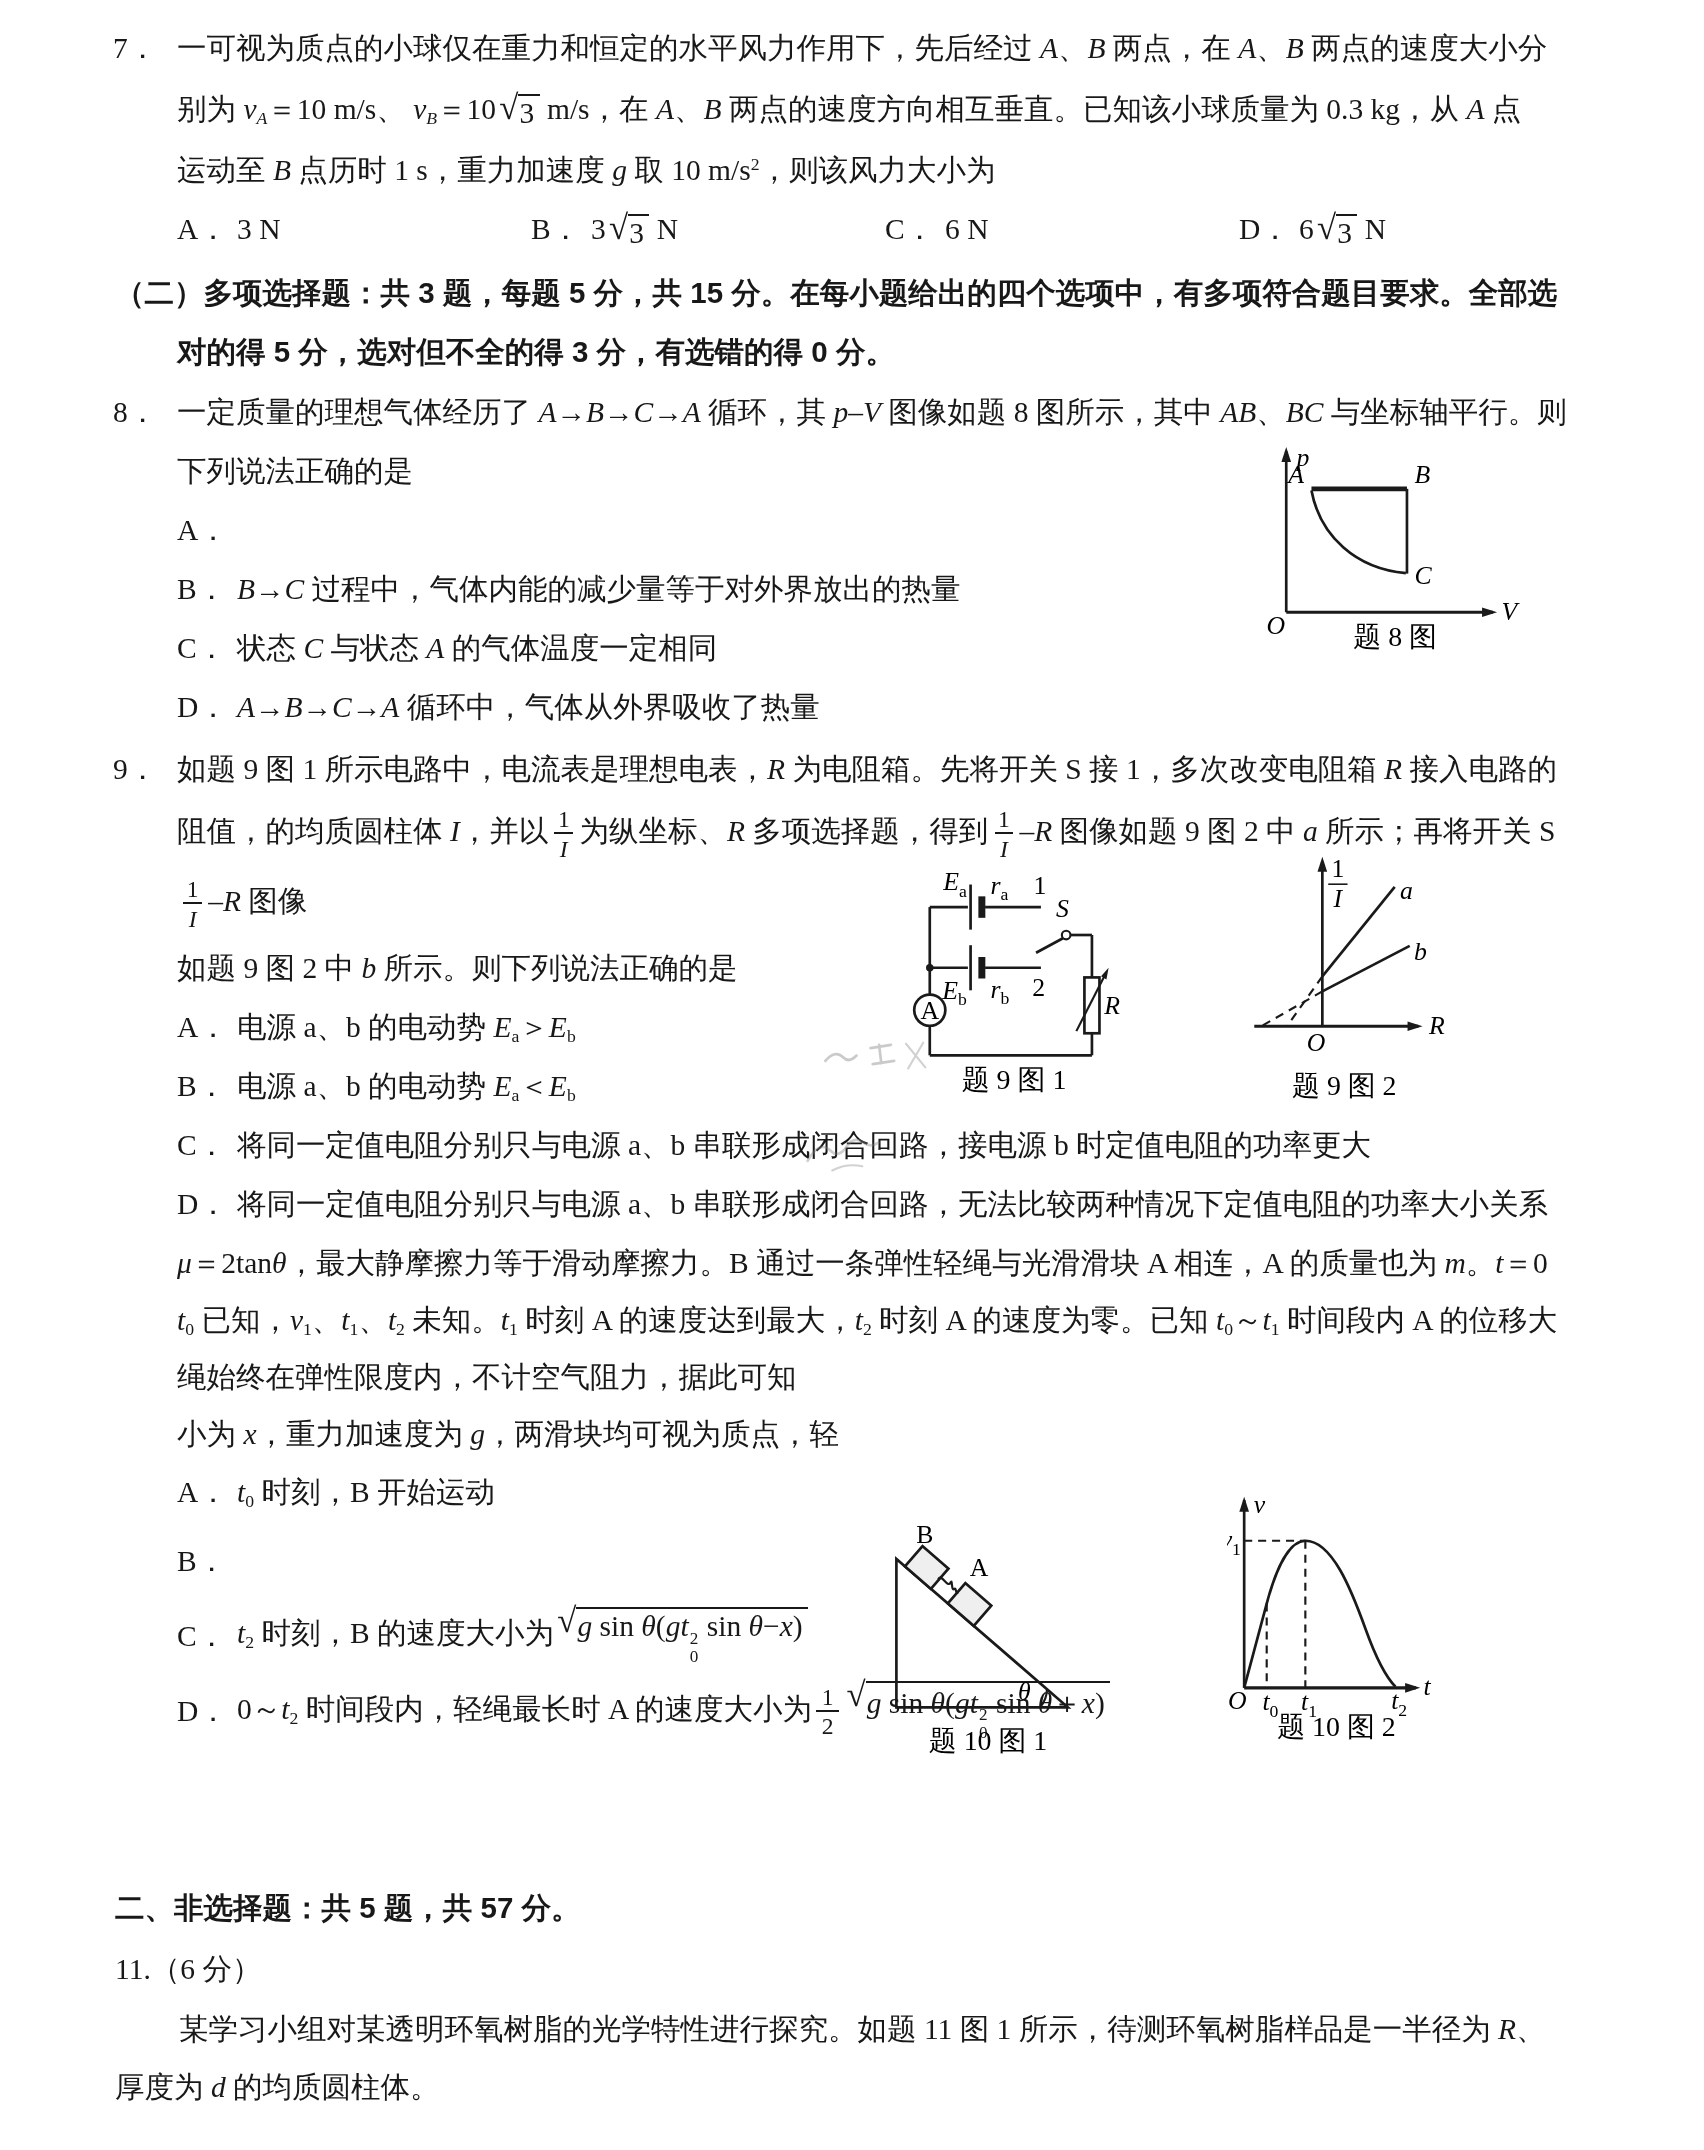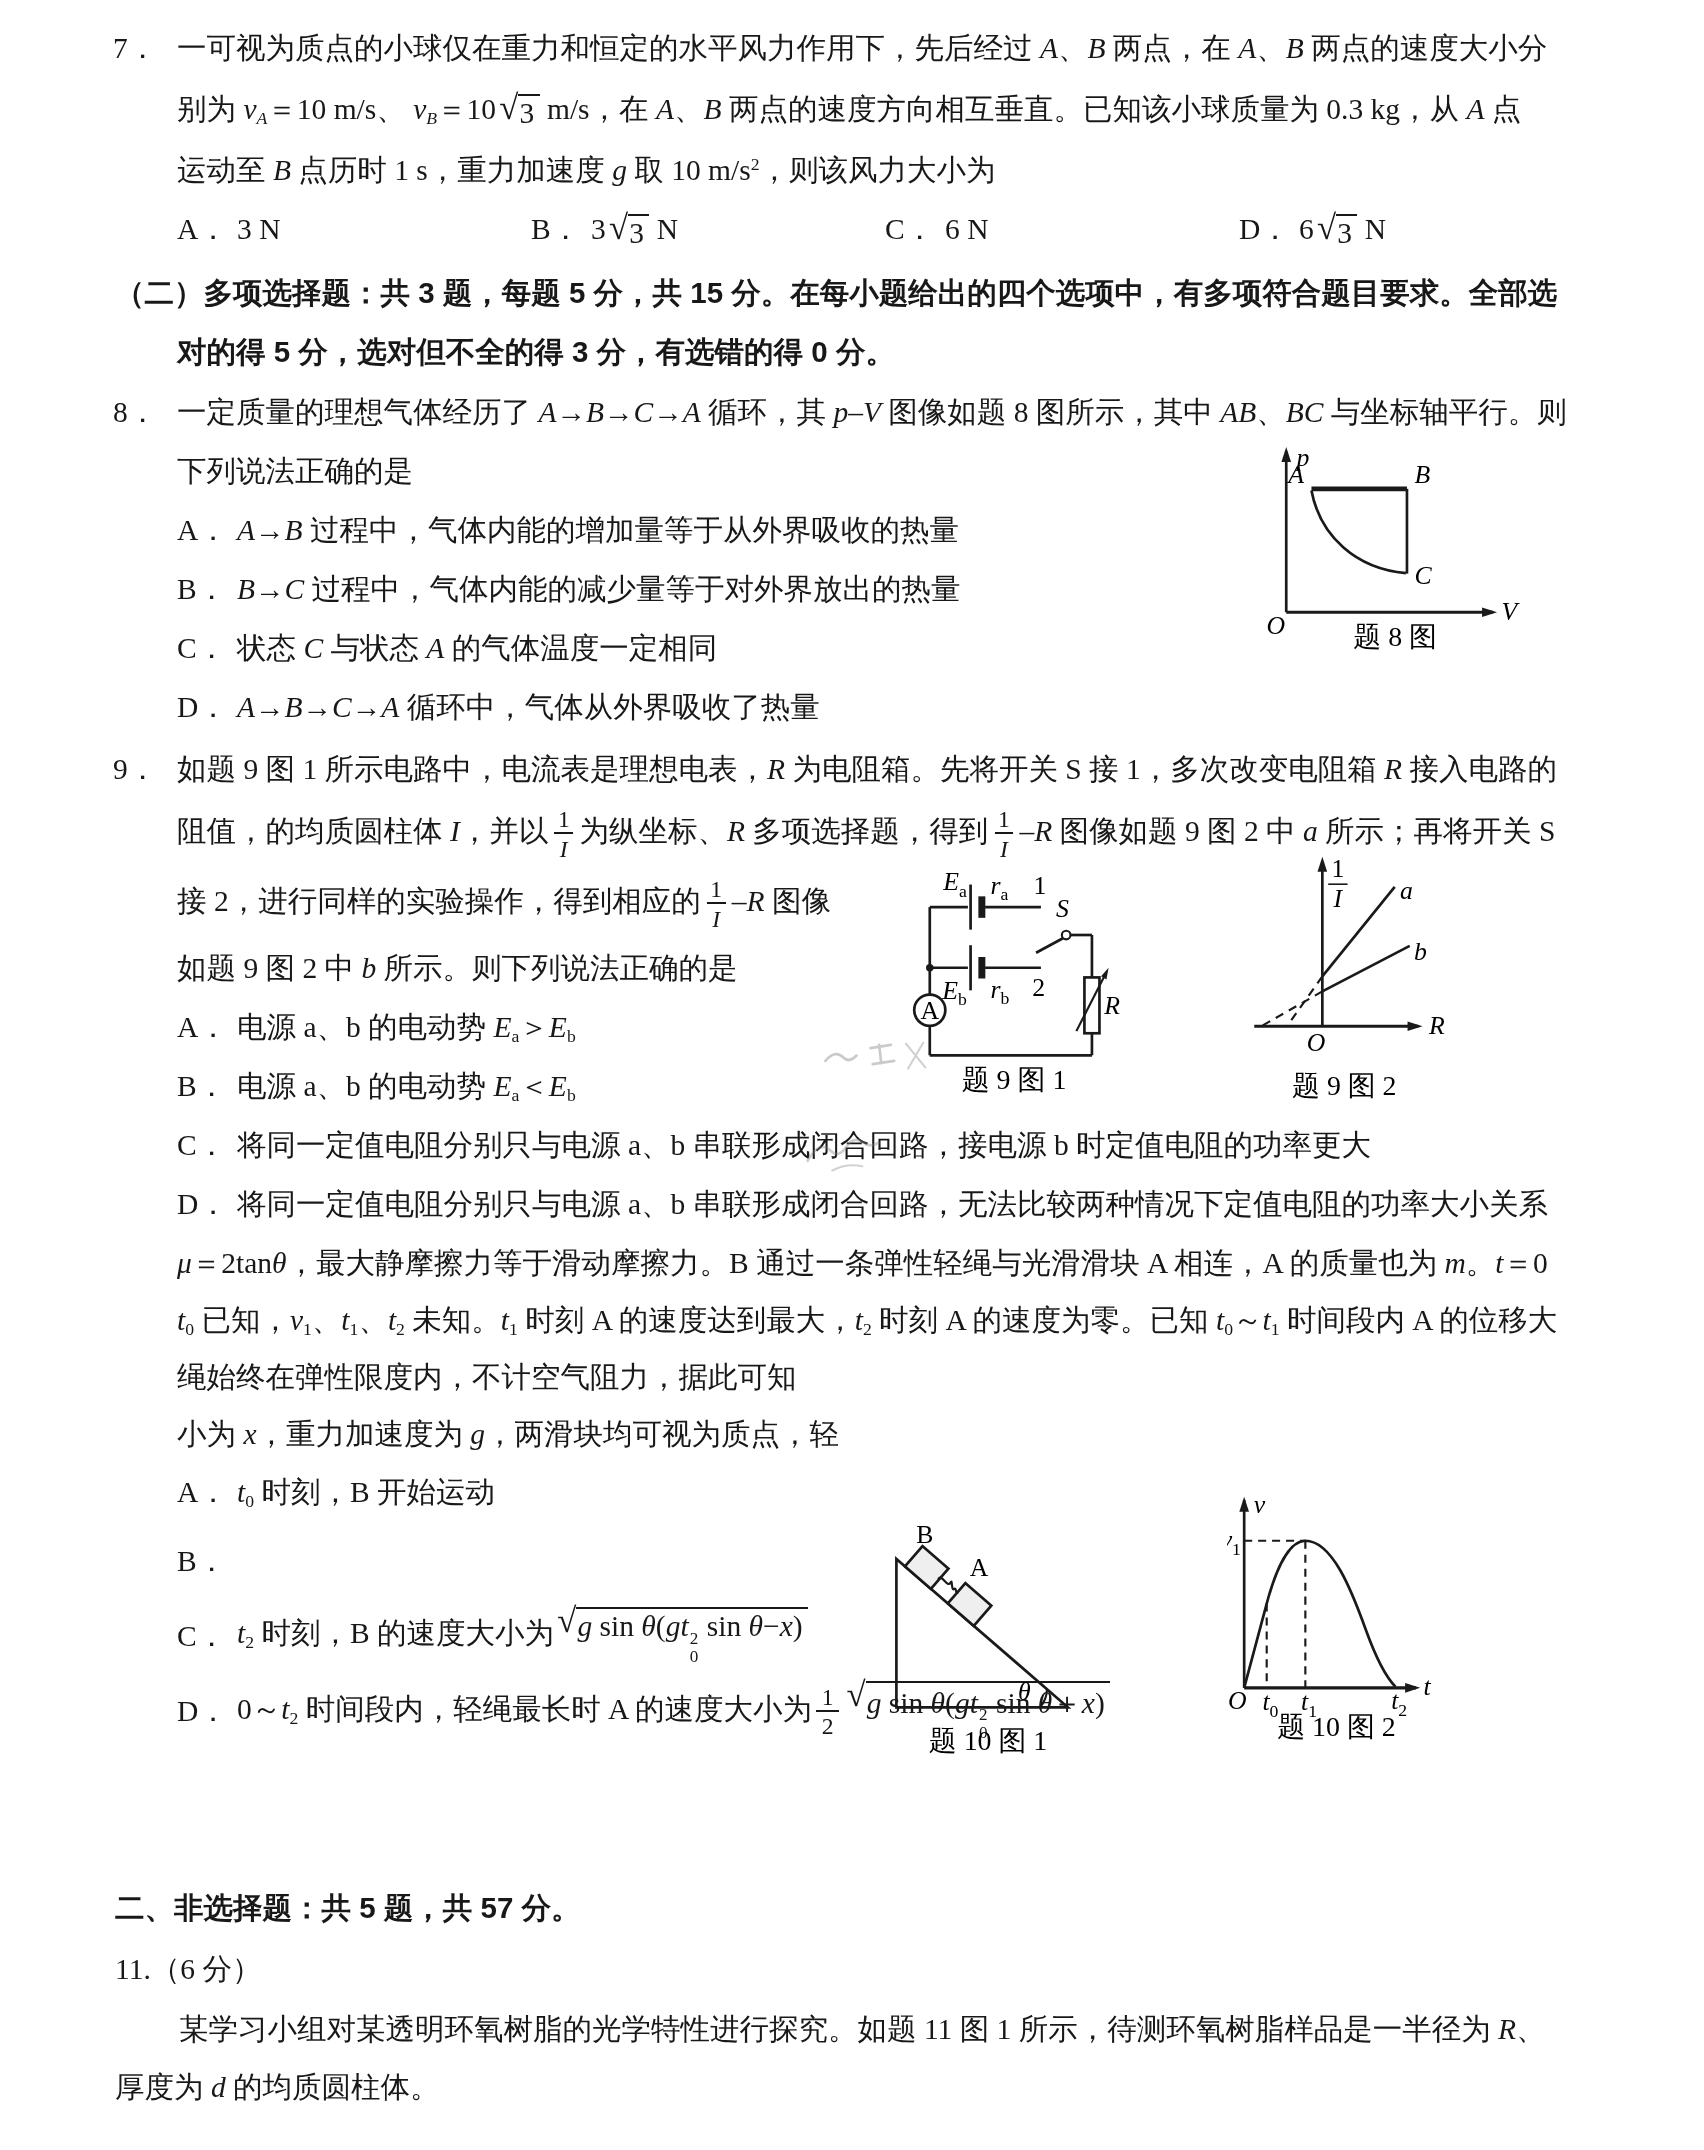--- a/index.html
+++ b/index.html
@@ -82,21 +82,20 @@
 <div class="q" style="top:383px">
   <div class="r r110">
     <span class="qnum">8．</span>
     <span class="rich"><span>一定质量的理想气体经历了 </span><span class="it">A</span><span>→</span><span class="it">B</span><span>→</span><span class="it">C</span><span>→</span><span class="it">A</span><span> 循环，其 </span><span class="it">p</span><span>–</span><span class="it">V</span><span> 图像如题 8 图所示，其中 </span><span class="it">AB</span><span>、</span><span class="it">BC</span><span> 与坐标轴平行。则</span></span>
   </div>
   <div class="r r110 ind">
       <span>下列说法正确的是</span>
     </div>
   <div class="r r110 ind">
       <span class="olet">A．</span>
-      <span class="rich"><span class="it">A</span><span>→</span><span class="it">B</span><span> 过程中，气体内能的增加量等于从外界吸收的热量</span></span>
     </div>
   <div class="r r110 ind">
       <span class="olet">B．</span>
       <span class="rich"><span class="it">B</span><span>→</span><span class="it">C</span><span> 过程中，气体内能的减少量等于对外界放出的热量</span></span>
     </div>
   <div class="r r110 ind">
       <span class="olet">C．</span>
       <span class="rich"><span>状态 </span><span class="it">C</span><span> 与状态 </span><span class="it">A</span><span> 的气体温度一定相同</span></span>
     </div>
   <div class="r r110 ind">
@@ -132,21 +131,21 @@
   <div class="r r130 ind">
       <span class="rich"><span>阻值，的均质圆柱体 </span><span class="it">I</span><span>，并以</span><span class="frac">
           <span class="fnum"><span>1</span></span>
           <span class="fden"><span class="it">I</span></span>
         </span><span>为纵坐标、</span><span class="it">R</span><span> 多项选择题，得到</span><span class="frac">
           <span class="fnum"><span>1</span></span>
           <span class="fden"><span class="it">I</span></span>
         </span><span>–</span><span class="it">R</span><span> 图像如题 9 图 2 中 </span><span class="it">a</span><span> 所示；再将开关 S</span></span>
     </div>
   <div class="r r130 ind">
-      <span class="rich"><span>接 2，进行同样的实验操作，得到相应的</span><span class="frac">
+      <span class="rich"><span class="frac">
           <span class="fnum"><span>1</span></span>
           <span class="fden"><span class="it">I</span></span>
         </span><span>–</span><span class="it">R</span><span> 图像</span></span>
     </div>
   <div class="r r110 ind">
       <span class="rich"><span>如题 9 图 2 中 </span><span class="it">b</span><span> 所示。则下列说法正确的是</span></span>
     </div>
   <div class="r r110 ind">
       <span class="olet">A．</span>
       <span class="rich"><span>电源 a、b 的电动势 </span><span class="it">E</span><span class="vsub">a</span><span>＞</span><span class="it">E</span><span class="vsub">b</span></span>

